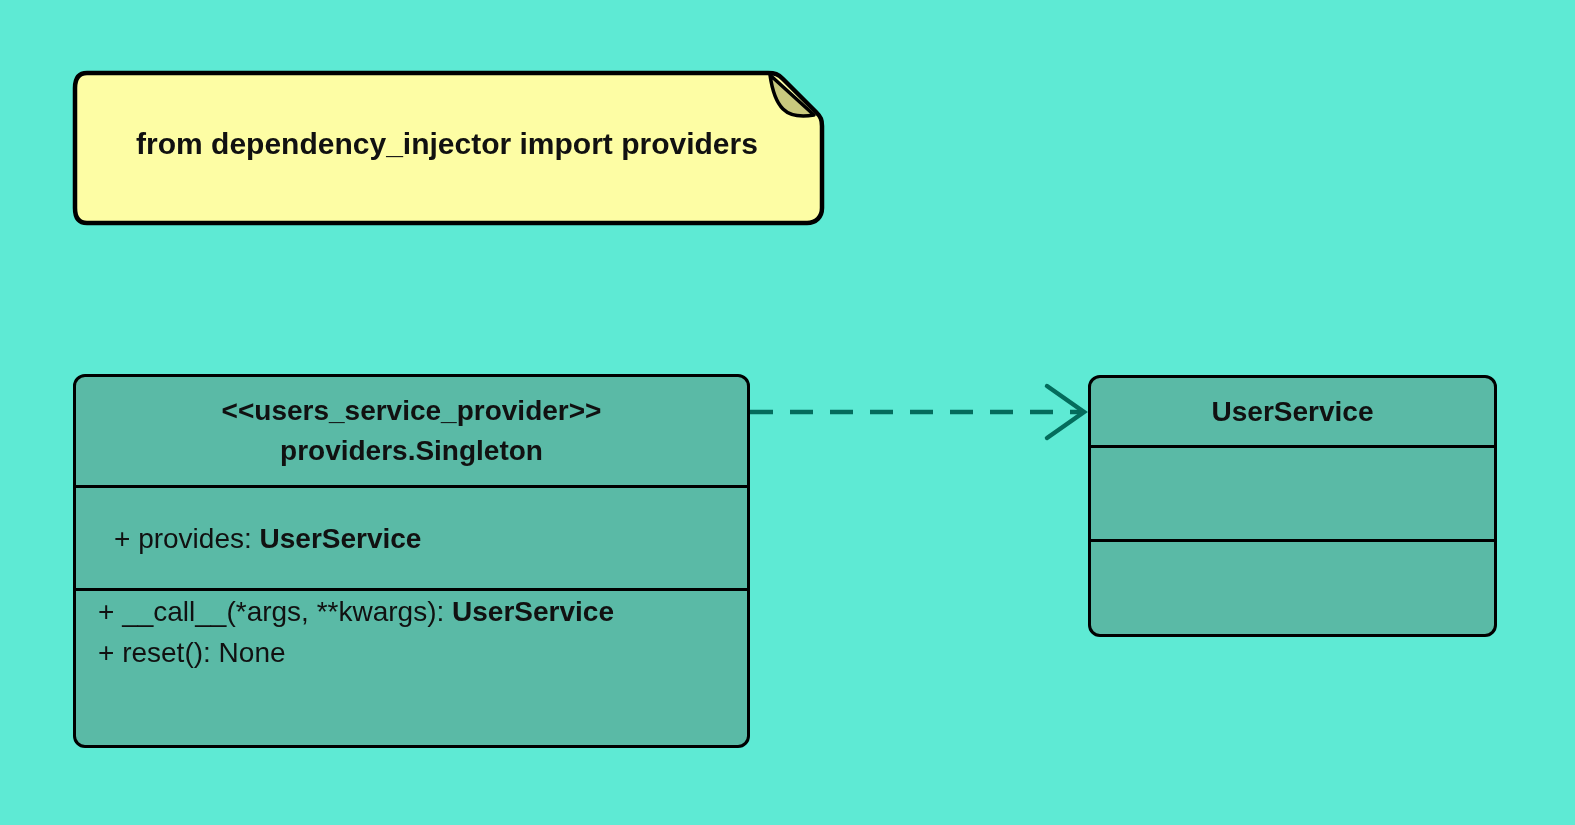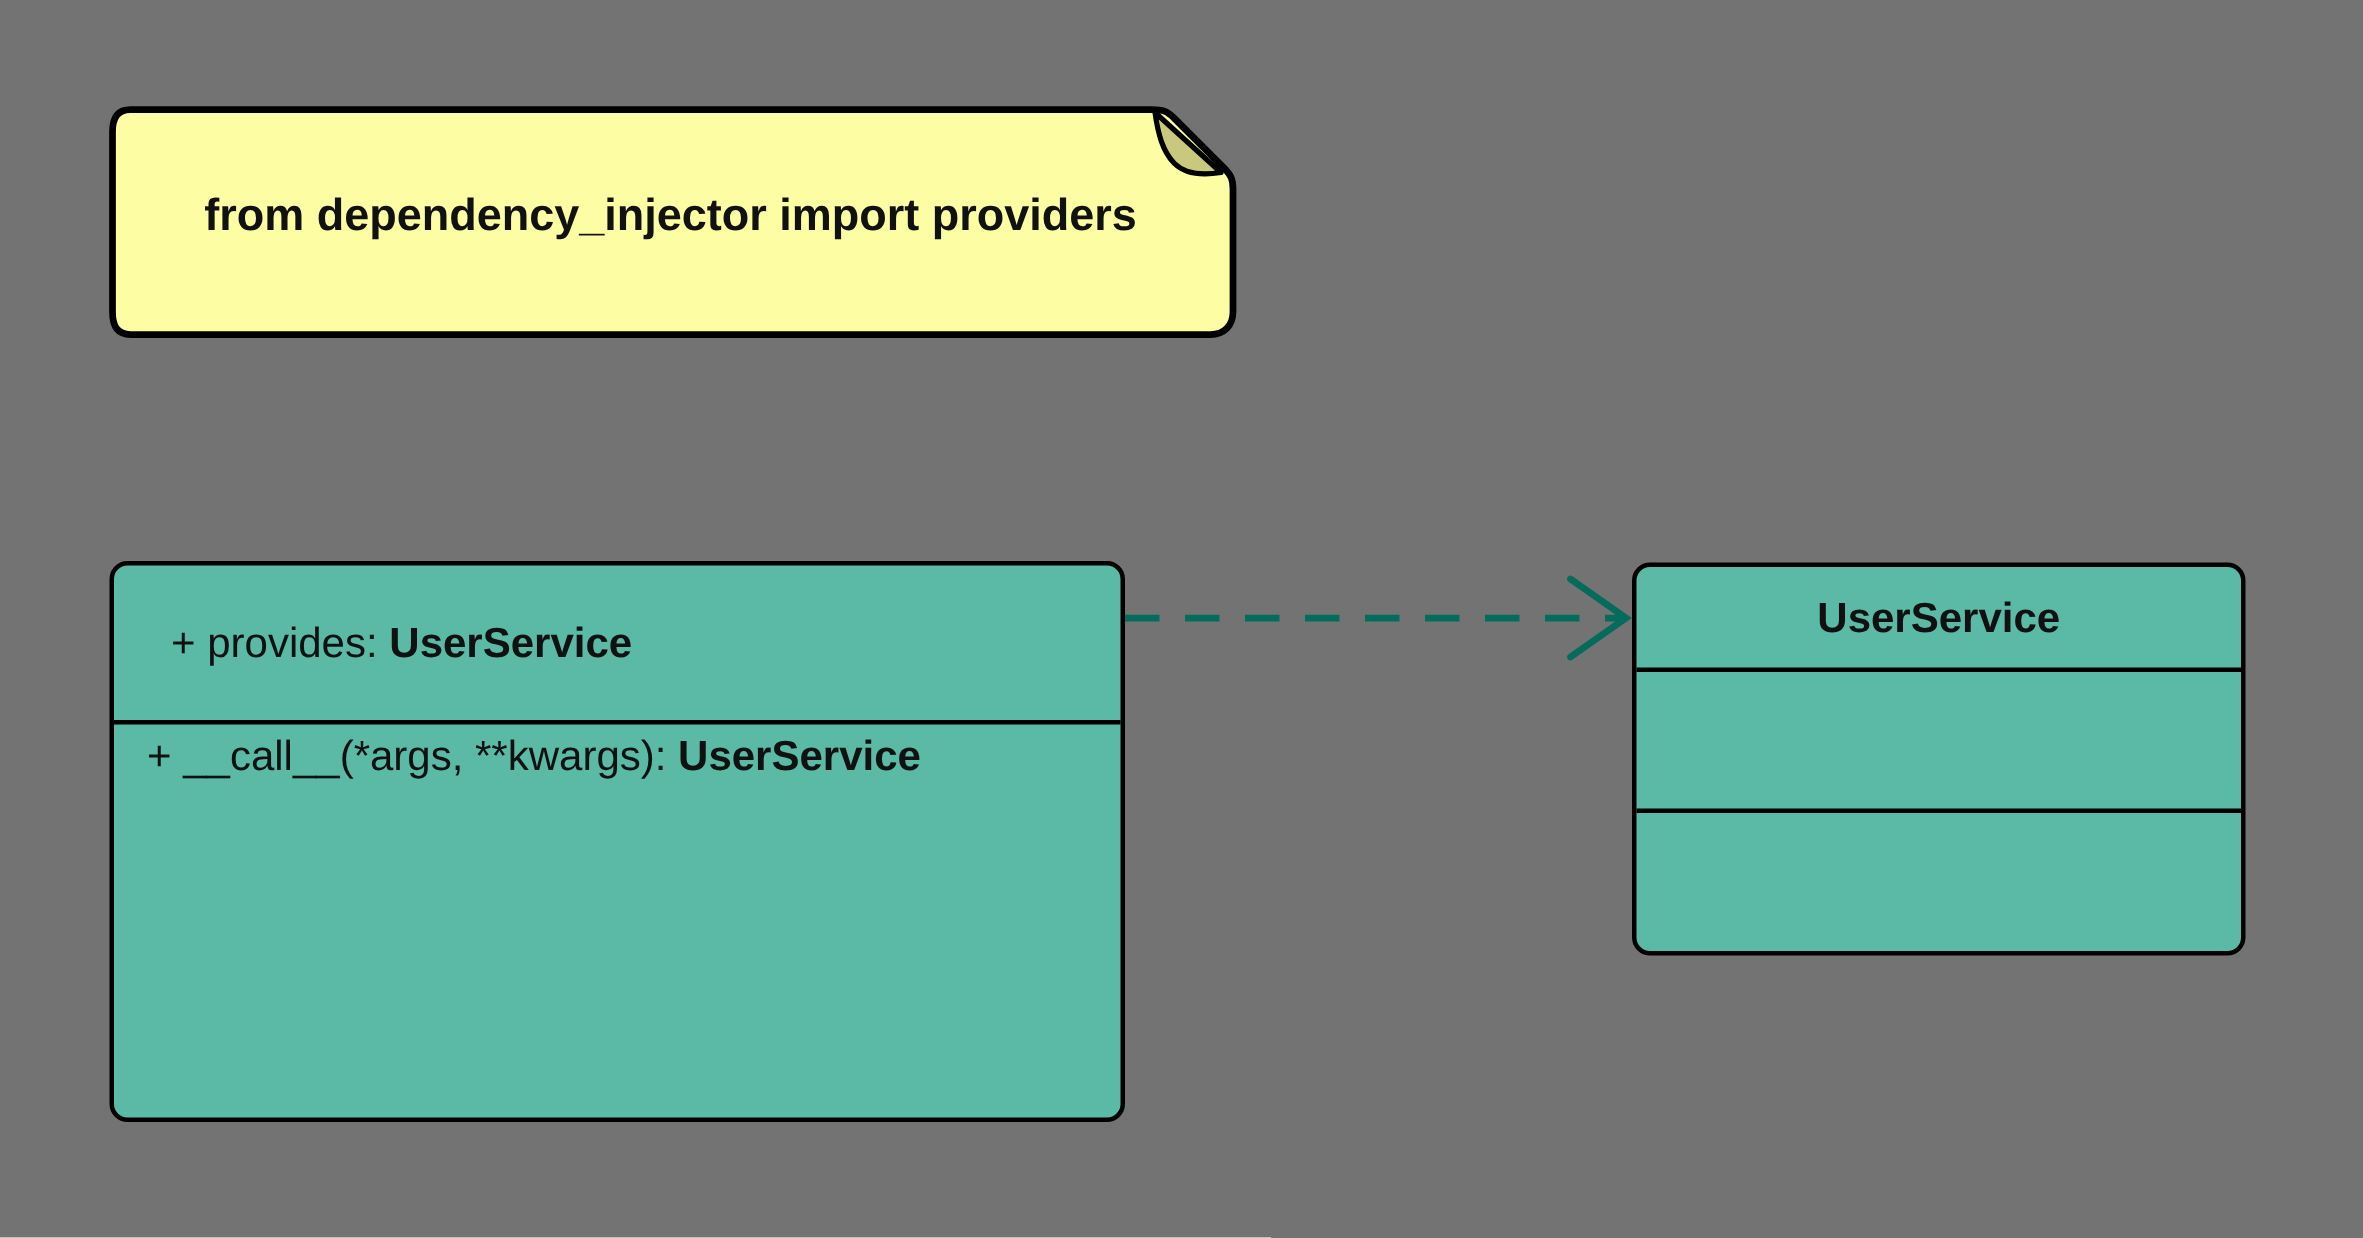--- a/index.html
+++ b/index.html
@@ -1,20 +1,20 @@
 <!DOCTYPE html>
 <html><head>
 <meta charset="utf-8">
 <style>
   html, body { margin: 0; padding: 0; background: #ffffff; }
   .canvas {
     position: relative;
     width: 1575px;
     height: 825px;
-    background: #737373;
+    background: #5eead4;
     font-family: "Liberation Sans", sans-serif;
     overflow: hidden;
     color: #111111;
   }
 
   
   .note { position: absolute; left: 71px; top: 69px; width: 756px; height: 158px; }
   .note svg { position: absolute; left: 0; top: 0; }
   .note-text {
     position: absolute; left: 10px; right: 14px; top: 57px;
@@ -72,25 +72,30 @@
 
   <div class="note">
     <svg width="756" height="158" viewBox="0 0 756 158">
       <path d="M16 4 H697 C704 4 707 5 712 10 L745 43 C750 48 751 51 751 57 V139 C751 148 745 154 736 154 H16 C7 154 4 148 4 139 V19 C4 10 7 4 16 4 Z" fill="#FDFDA4" stroke="#000000" stroke-width="4.5" stroke-linejoin="round"></path>
       <path d="M699 6 C701 20 704 32 712 40 C719 47 731 48 743 46 L699 6 Z" fill="#C9C97E" stroke="#000000" stroke-width="3.5" stroke-linejoin="round"></path>
     </svg>
     <div class="note-text">from dependency_injector import providers</div>
   </div>
 
   <div class="uml-class singleton">
+    <div class="compartment header">
+      <div class="stereotype">&lt;&lt;users_service_provider&gt;&gt;</div>
+      <div class="class-name">providers.Singleton</div>
+    </div>
     <div class="compartment attrs">
       <div class="member"><span>+ provides: </span><b>UserService</b></div>
     </div>
     <div class="compartment methods">
       <div class="member"><span>+ __call__(*args, **kwargs): </span><b>UserService</b></div>
+      <div class="member"><span>+ reset(): None</span><b></b></div>
     </div>
   </div>
 
   <svg class="arrow-svg" width="360" height="94" viewBox="0 0 360 94">
     <line x1="10" y1="47" x2="341" y2="47" stroke="#046C5C" stroke-width="4.5" stroke-dasharray="23 17"></line>
     <polyline points="307,21 344,47 307,73" fill="none" stroke="#046C5C" stroke-width="4.5" stroke-linecap="round" stroke-linejoin="miter"></polyline>
   </svg>
 
   <div class="uml-class userservice">
     <div class="compartment header">

